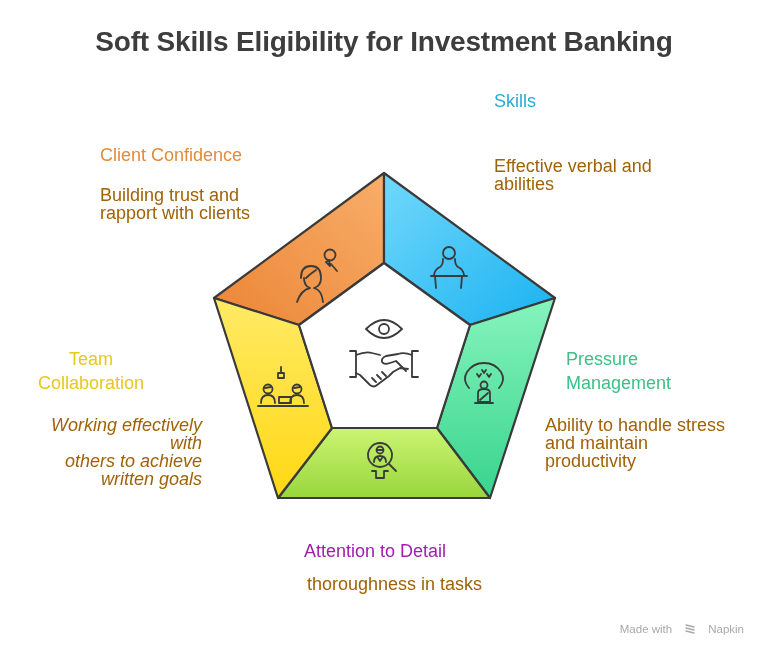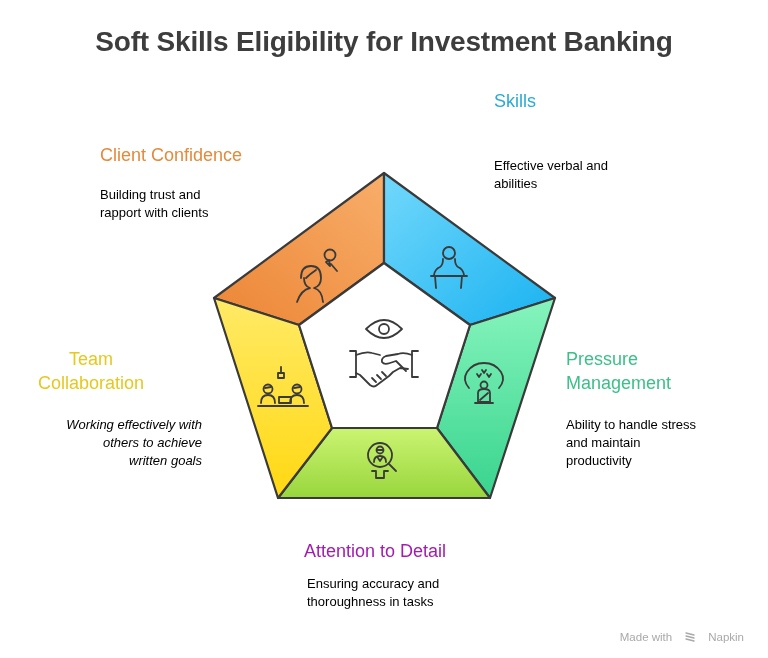--- a/index.html
+++ b/index.html
@@ -2,26 +2,26 @@
 <html><head>
 <meta charset="utf-8">
 <style>
   html, body { margin:0; padding:0; background:#ffffff; }
   body { width:768px; height:658px; position:relative; overflow:hidden;
          font-family:"Liberation Sans", "DejaVu Sans", sans-serif; }
   .title { position:absolute; left:0; top:26px; width:768px; text-align:center;
            font-size:28px; font-weight:bold; color:#3d3d3d; letter-spacing:-0.2px; }
   .diagram { position:absolute; left:0; top:0; }
   .label { position:absolute; font-size:18px; line-height:24px; }
-  .desc { position:absolute; font-size:13px; line-height:18px; color:#000000; }
+  .desc { position:absolute; font-size:18px; line-height:18px; color:#a16207; }
   .right { text-align:right; }
   .left { text-align:left; }
   .center { text-align:left; }
   .footer { position:absolute; right:24px; top:623px; font-size:11.5px; color:#a9a9a9;
-            display:flex; align-items:center; gap:12px;margin-top:8px; }
+            display:flex; align-items:center; gap:12px; }
   .footer svg { display:block; }
 </style>
 </head>
 <body>
 
 <div class="title">Soft Skills Eligibility for Investment Banking</div>
 
 <svg class="diagram" width="768" height="658" viewBox="0 0 768 658">
   <defs>
     <linearGradient id="gOrange" x1="1" y1="0" x2="0" y2="1">
@@ -126,29 +126,28 @@
 </div>
 <div class="desc left" style="left:494px; top:157px; width:200px;">
   <div>Effective verbal and</div>
   <div>abilities</div>
 </div>
 
 <div class="label left" style="left:566px; top:347px; width:190px; color:#3CC088;">
   <div>Pressure</div>
   <div>Management</div>
 </div>
-<div class="desc left" style="left:566px; top:416px; width:190px;">
+<div class="desc left" style="left:545px; top:416px; width:190px;">
   <div>Ability to handle stress</div>
   <div>and maintain</div>
   <div>productivity</div>
 </div>
 
 <div class="label left" style="left:304px; top:539px; width:200px; color:#a21caf;">Attention to Detail</div>
 <div class="desc left" style="left:307px; top:575px; width:200px;">
-  <div>Ensuring accuracy and</div>
   <div>thoroughness in tasks</div>
 </div>
 
 <div class="label right" style="left:16px; top:347px; width:150px; color:#E6C81E;text-align:center;">
   <div>Team</div>
   <div>Collaboration</div>
 </div>
 <div class="desc right" style="left:20px; top:416px; width:182px;font-style:italic;">
   <div>Working effectively with</div>
   <div>others to achieve</div>

